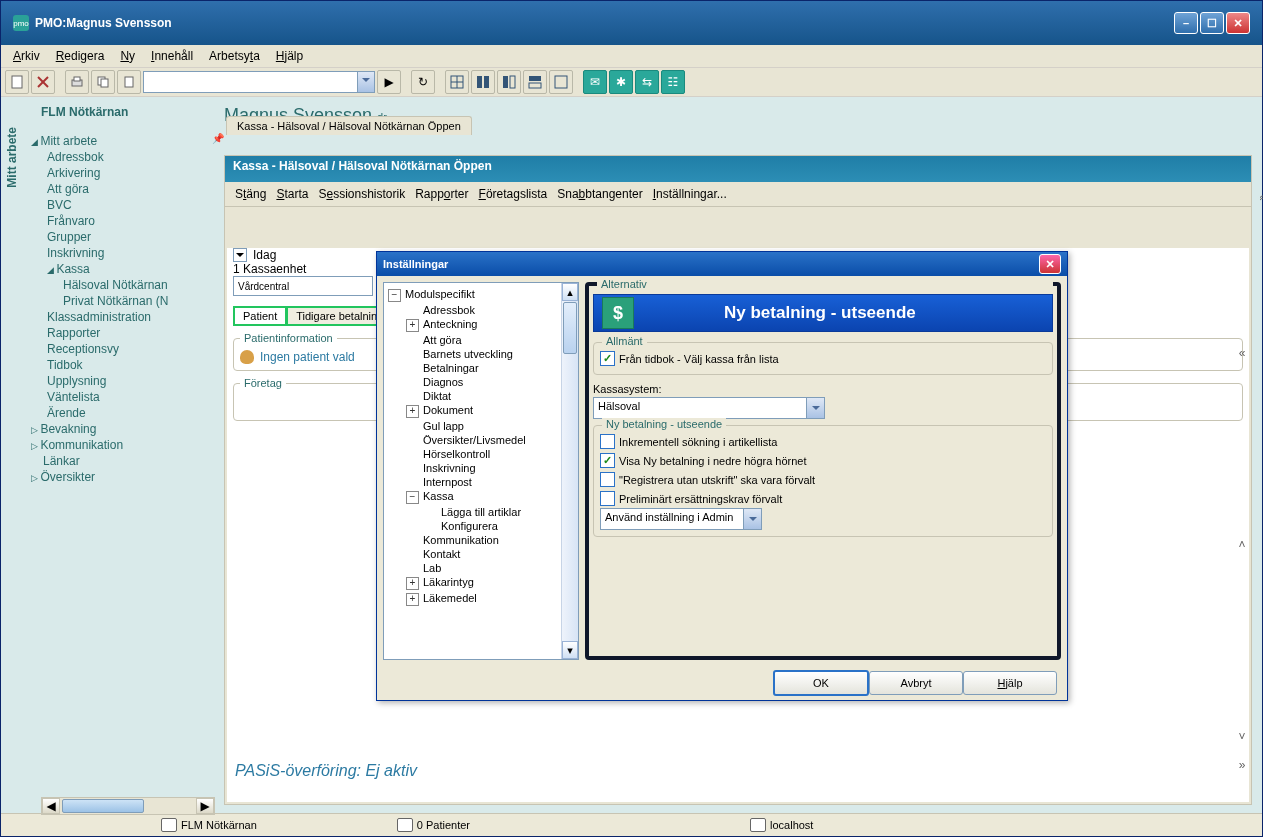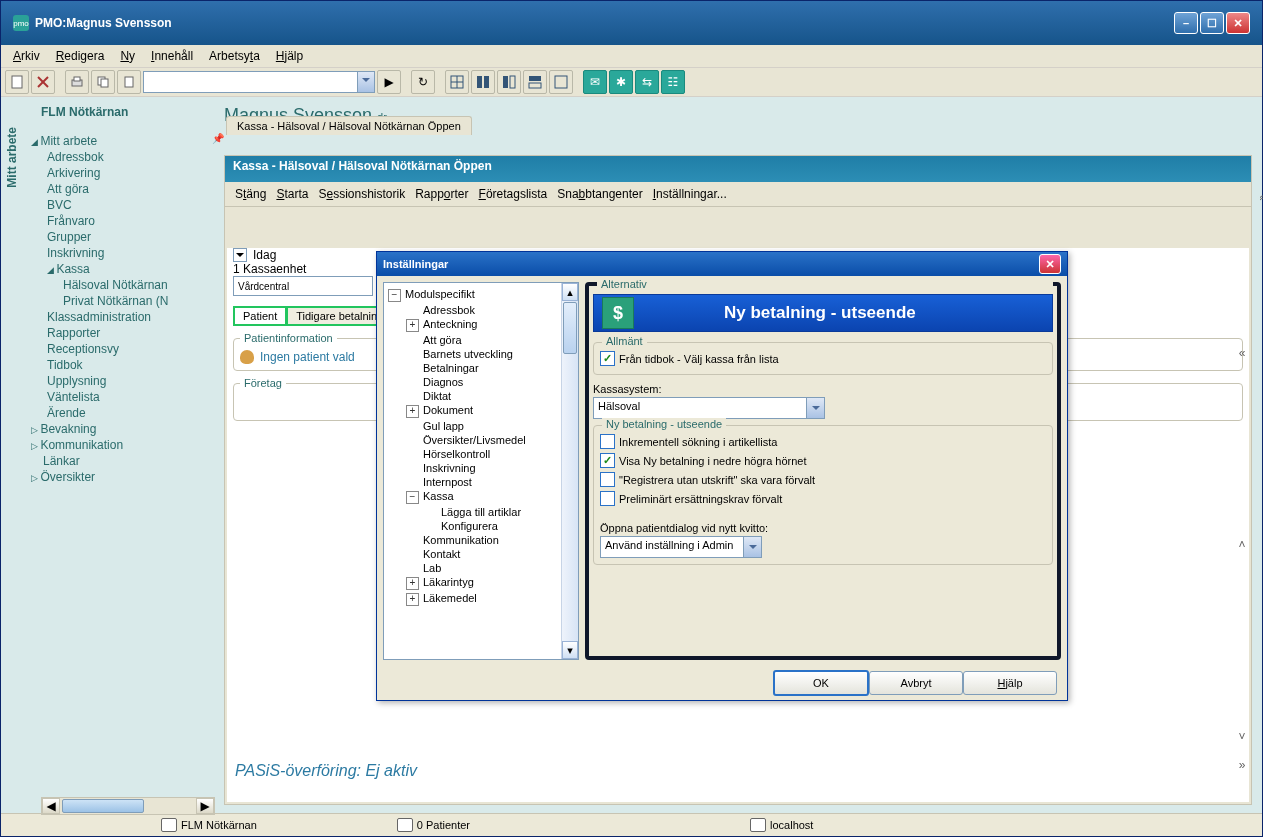--- a/index.html
+++ b/index.html
@@ -402,21 +402,20 @@
               </div>
               <div class="chk">
                 <div class="box"></div>
                 <span>"Registrera utan utskrift" ska vara förvalt</span>
               </div>
               <div class="chk">
                 <div class="box"></div>
                 <span>Preliminärt ersättningskrav förvalt</span>
               </div>
             </div>
-          <div class="lbl" style="margin-top:14px">Öppna patientdialog vid nytt kvitto:</div>
           <div class="sel" style="width:160px">
             <div class="sv">Använd inställning i Admin</div>
             <div class="sa"></div>
           </div>
         </div>
       </div>
     </div>
     <div class="mfoot">
       <div class="btn def">OK</div>
       <div class="btn">Avbryt</div>

